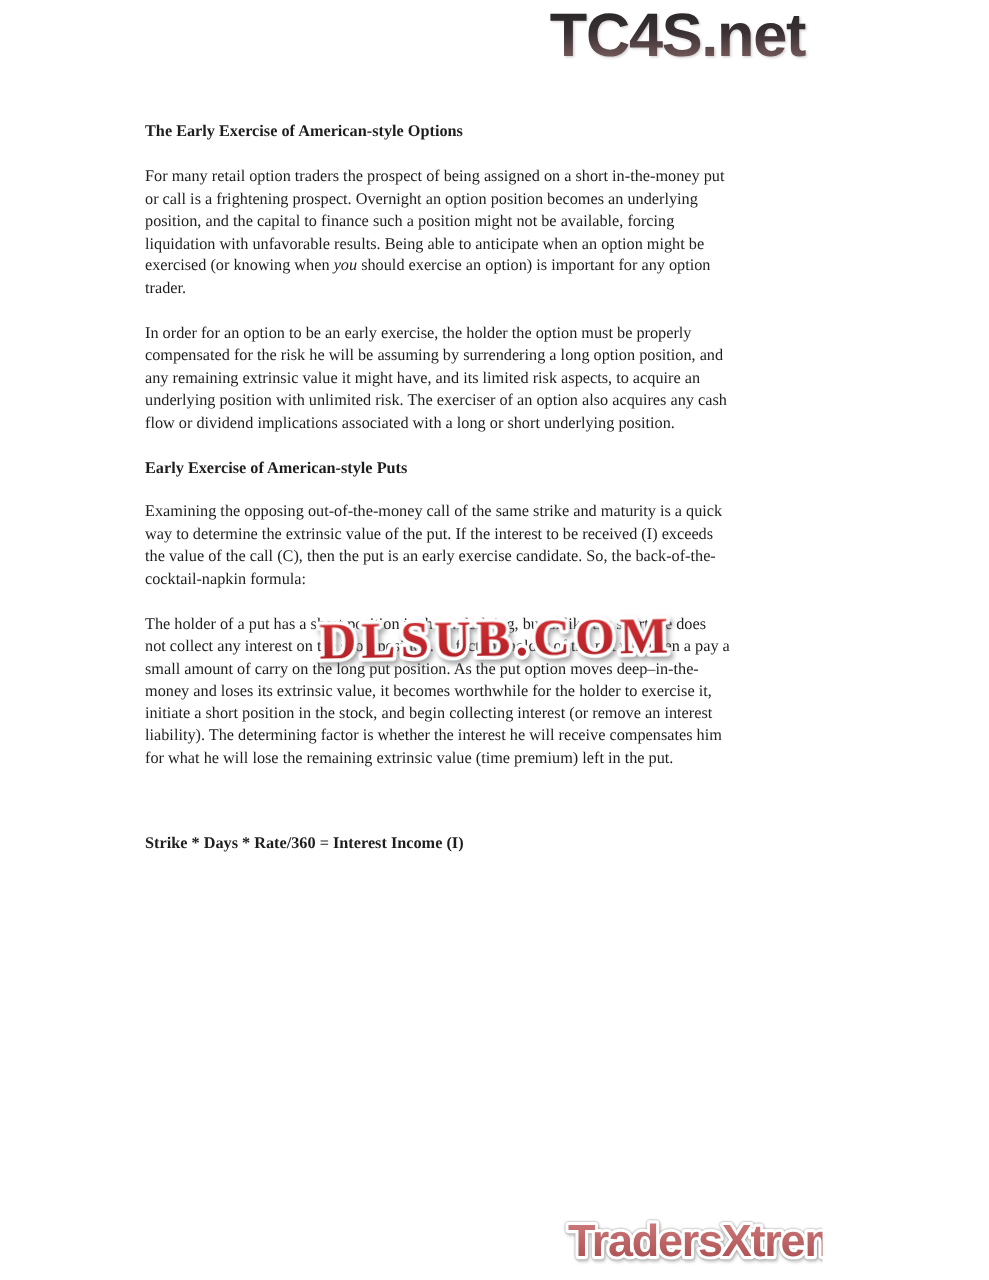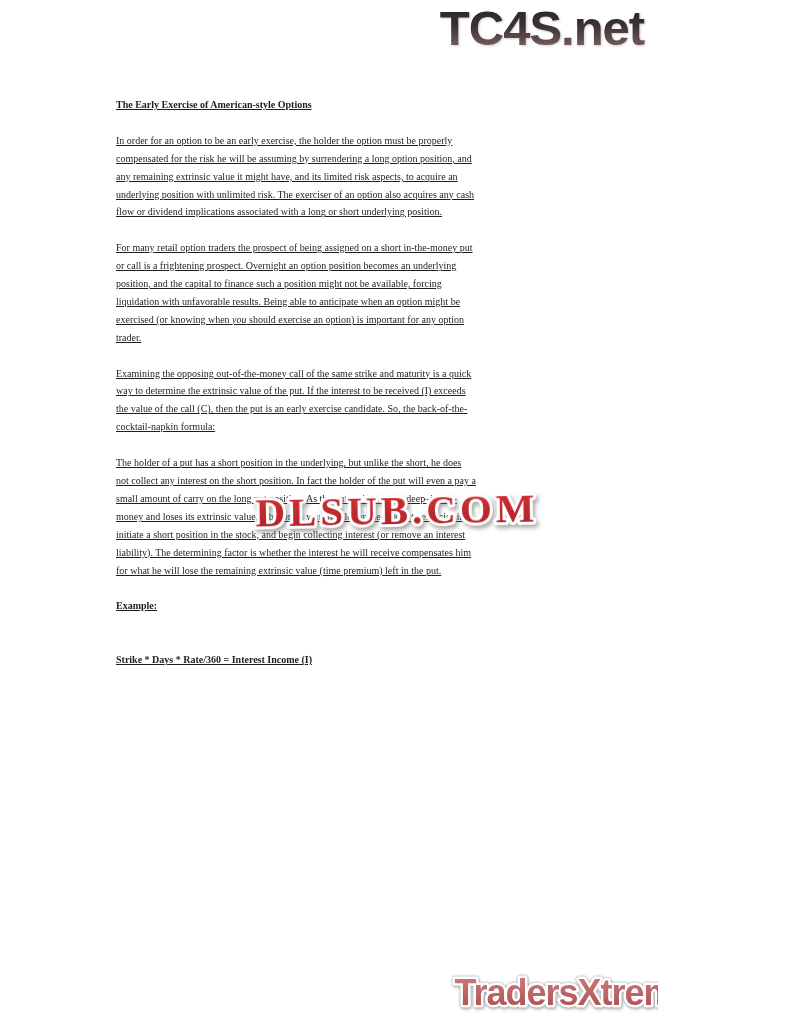--- a/index.html
+++ b/index.html
@@ -15,28 +15,27 @@
   .content {
     position: absolute;
     left: 116px;
     top: 96px;
     width: 600px;
     font-size: 15.4px;
     line-height: 17.9px;
   }
   .content p, .content h1, .content h2 {
     margin: 0 0 17.9px 0;
-    font-size: 10px;
+    font-size: 13px;
     line-height: 17.9px;
     font-weight: normal;
     white-space: pre-wrap;
-    text-decoration: underline;
   }
   .content h1, .content h2, .content .bold { font-weight: bold; }
-  .content .extra-gap { margin-top: 36px; }
+  .content .extra-gap { margin-top: 50px; }
   .content em { font-style: italic; }
 
   .header-logo { position: absolute; top: 0; right: 4px; }
   .header-logo svg { filter: drop-shadow(1px 1px 1px rgba(120,110,110,0.35)); }
 
   .stamp { position: absolute; left: 247px; top: 478px; transform: rotate(-1deg); }
   .stamp svg { filter: drop-shadow(2px 3px 2px rgba(95,95,95,0.55)); }
 
   .footer-logo { position: absolute; top: 966px; left: 438px; }
   .footer-logo svg {
@@ -58,49 +57,49 @@
           <stop offset="100%" stop-color="#8f6c6c"></stop>
         </linearGradient>
       </defs>
       <text x="112" y="45" text-anchor="middle" font-family="Liberation Sans, sans-serif" font-size="49" font-weight="bold" letter-spacing="-1" fill="url(#tcGrad)">TC4S.net</text>
     </svg>
   </div>
 
   <div class="content">
     <h1>The Early Exercise of American-style Options</h1>
 
-    <p>In order for an option to be an early exercise, the holder the option must be properly
-compensated for the risk he will be assuming by surrendering a long option position, and
-any remaining extrinsic value it might have, and its limited risk aspects, to acquire an
-underlying position with unlimited risk. The exerciser of an option also acquires any cash
-flow or dividend implications associated with a long or short underlying position.</p>
-
     <p><span>For many retail option traders the prospect of being assigned on a short in-the-money put
 or call is a frightening prospect. Overnight an option position becomes an underlying
 position, and the capital to finance such a position might not be available, forcing
 liquidation with unfavorable results. Being able to anticipate when an option might be
 exercised (or knowing when </span><em>you</em><span> should exercise an option) is important for any option
 trader.</span></p>
 
+    <p>In order for an option to be an early exercise, the holder the option must be properly
+compensated for the risk he will be assuming by surrendering a long option position, and
+any remaining extrinsic value it might have, and its limited risk aspects, to acquire an
+underlying position with unlimited risk. The exerciser of an option also acquires any cash
+flow or dividend implications associated with a long or short underlying position.</p>
+
+    <h2>Early Exercise of American-style Puts</h2>
 
     <p>Examining the opposing out-of-the-money call of the same strike and maturity is a quick
 way to determine the extrinsic value of the put. If the interest to be received (I) exceeds
 the value of the call (C), then the put is an early exercise candidate. So, the back-of-the-
 cocktail-napkin formula:</p>
 
     <p>The holder of a put has a short position in the underlying, but unlike the short, he does
 not collect any interest on the short position. In fact the holder of the put will even a pay a
 small amount of carry on the long put position. As the put option moves deep–in-the-
 money and loses its extrinsic value, it becomes worthwhile for the holder to exercise it,
 initiate a short position in the stock, and begin collecting interest (or remove an interest
 liability). The determining factor is whether the interest he will receive compensates him
 for what he will lose the remaining extrinsic value (time premium) left in the put.</p>
 
 
-    <p class="bold">Example:</p>
 
 
 
     <p class="bold extra-gap">Strike * Days * Rate/360 = Interest Income (I)</p>
 
 
   </div>
 
   <div class="stamp">
     <svg width="300" height="64" viewBox="0 0 300 64">

